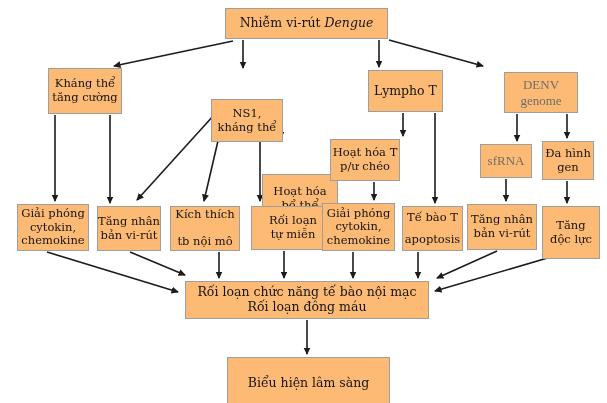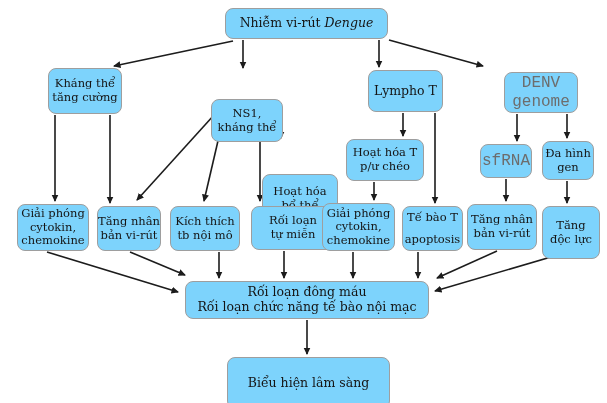--- a/index.html
+++ b/index.html
@@ -17,37 +17,37 @@
   }
   #edge-layer {
     position: absolute;
     left: 0;
     top: 0;
     pointer-events: none;
   }
   .node {
     position: absolute;
     box-sizing: border-box;
-    background: #7dd3fc;
+    background: #fdba74;
     border: 1.3px solid #9e9e9e;
-    border-radius: 8px;
+    border-radius: 0;
     display: flex;
     flex-direction: column;
     align-items: center;
     justify-content: center;
     text-align: center;
     color: #151515;
     font-size: 11.5px;
     line-height: 1.18;
     padding: 1px 2px;
   }
   .node.sans-gray {
-    font-family: Liberation Mono, monospace;
+    font-family: Liberation Serif, serif;
     color: #6d6d6d;
-    font-size: 16px;
+    font-size: 13px;
   }
   .node.large {
     font-size: 12.5px;
   }
   .node .line { display: block; white-space: nowrap; }
 </style>
 </head>
 <body>
 
 <div id="canvas">
@@ -103,41 +103,41 @@
         <span class="line">Lympho T</span>
       </div>
       <div class="node sans-gray " style="left: 504px; top: 72px; width: 74px; height: 41px;">
         <span class="line">DENV</span>
         <span class="line">genome</span>
       </div>
       <div class="node " style="left: 262px; top: 141px; width: 76px; height: 49px; margin-top: 33px;">
         <span class="line">Hoạt hóa</span>
         <span class="line">bổ thể</span>
       </div>
-      <div class="node " style="left: 346px; top: 139px; width: 78px; height: 42px;">
+      <div class="node " style="left: 330px; top: 139px; width: 70px; height: 42px;">
         <span class="line">Hoạt hóa T</span>
         <span class="line">p/ư chéo</span>
       </div>
       <div class="node sans-gray " style="left: 480px; top: 144px; width: 52px; height: 34px;">
         <span class="line">sfRNA</span>
       </div>
       <div class="node " style="left: 542px; top: 141px; width: 52px; height: 39px;">
         <span class="line">Đa hình</span>
         <span class="line">gen</span>
       </div>
       <div class="node " style="left: 17px; top: 204px; width: 72px; height: 47px;">
         <span class="line">Giải phóng</span>
         <span class="line">cytokin,</span>
         <span class="line">chemokine</span>
       </div>
       <div class="node " style="left: 97px; top: 206px; width: 64px; height: 45px;">
         <span class="line">Tăng nhân</span>
         <span class="line">bản vi-rút</span>
       </div>
-      <div class="node " style="left: 170px; top: 206px; width: 70px; height: 45px;">
+      <div class="node " style="left: 170px; top: 206px; width: 70px; height: 45px; justify-content: space-between;">
         <span class="line">Kích thích</span>
         <span class="line">tb nội mô</span>
       </div>
       <div class="node " style="left: 251px; top: 206px; width: 84px; height: 44px; justify-content: center;">
         <span class="line">Rối loạn</span>
         <span class="line">tự miễn</span>
       </div>
       <div class="node " style="left: 322px; top: 203px; width: 73px; height: 48px;">
         <span class="line">Giải phóng</span>
         <span class="line">cytokin,</span>
@@ -149,20 +149,20 @@
       </div>
       <div class="node " style="left: 467px; top: 204px; width: 70px; height: 46px;">
         <span class="line">Tăng nhân</span>
         <span class="line">bản vi-rút</span>
       </div>
       <div class="node " style="left: 542px; top: 206px; width: 58px; height: 53px;">
         <span class="line">Tăng</span>
         <span class="line">độc lực</span>
       </div>
       <div class="node large" style="left: 185px; top: 281px; width: 244px; height: 38px;">
+        <span class="line">Rối loạn chức năng tế bào nội mạc</span>
         <span class="line">Rối loạn đông máu</span>
-        <span class="line">Rối loạn chức năng tế bào nội mạc</span>
       </div>
       <div class="node large" style="left: 227px; top: 357px; width: 163px; height: 52px;">
         <span class="line">Biểu hiện lâm sàng</span>
       </div>
     </div>
 </div>
 
 </body></html>

